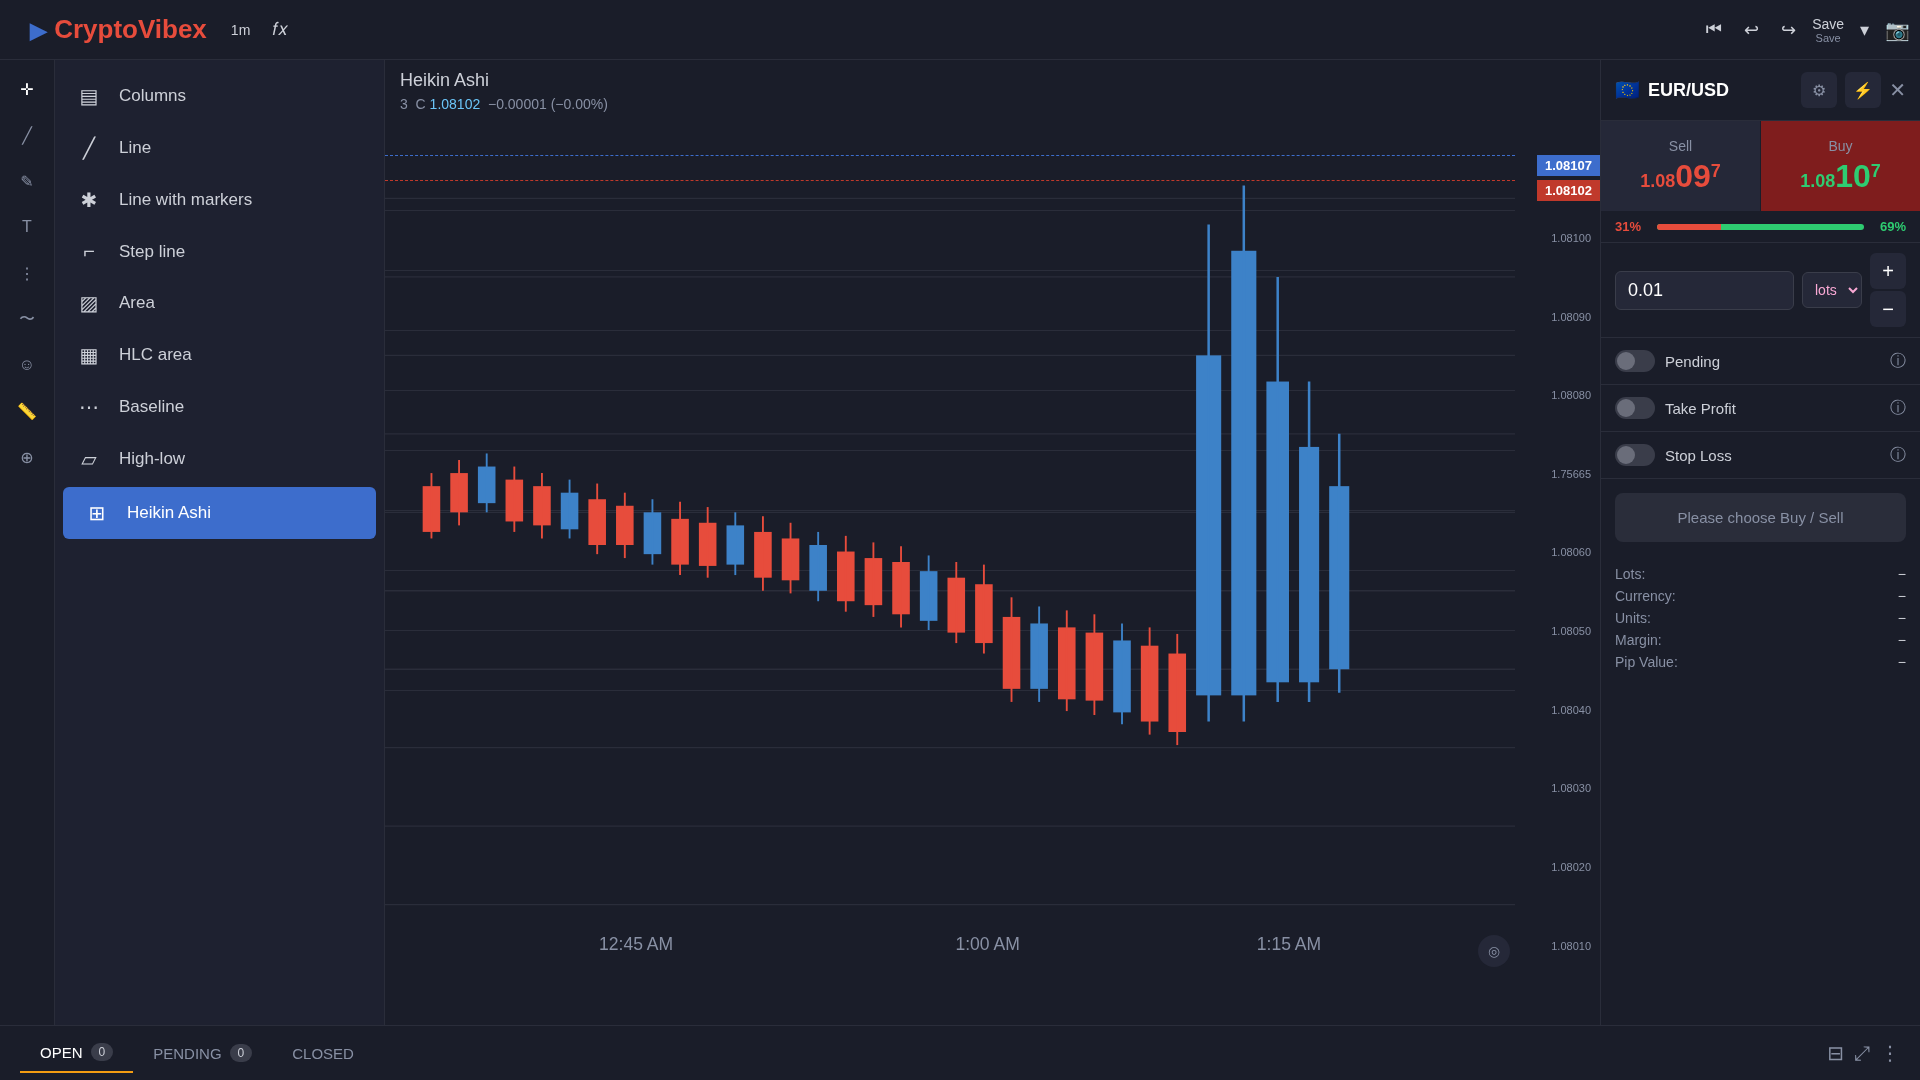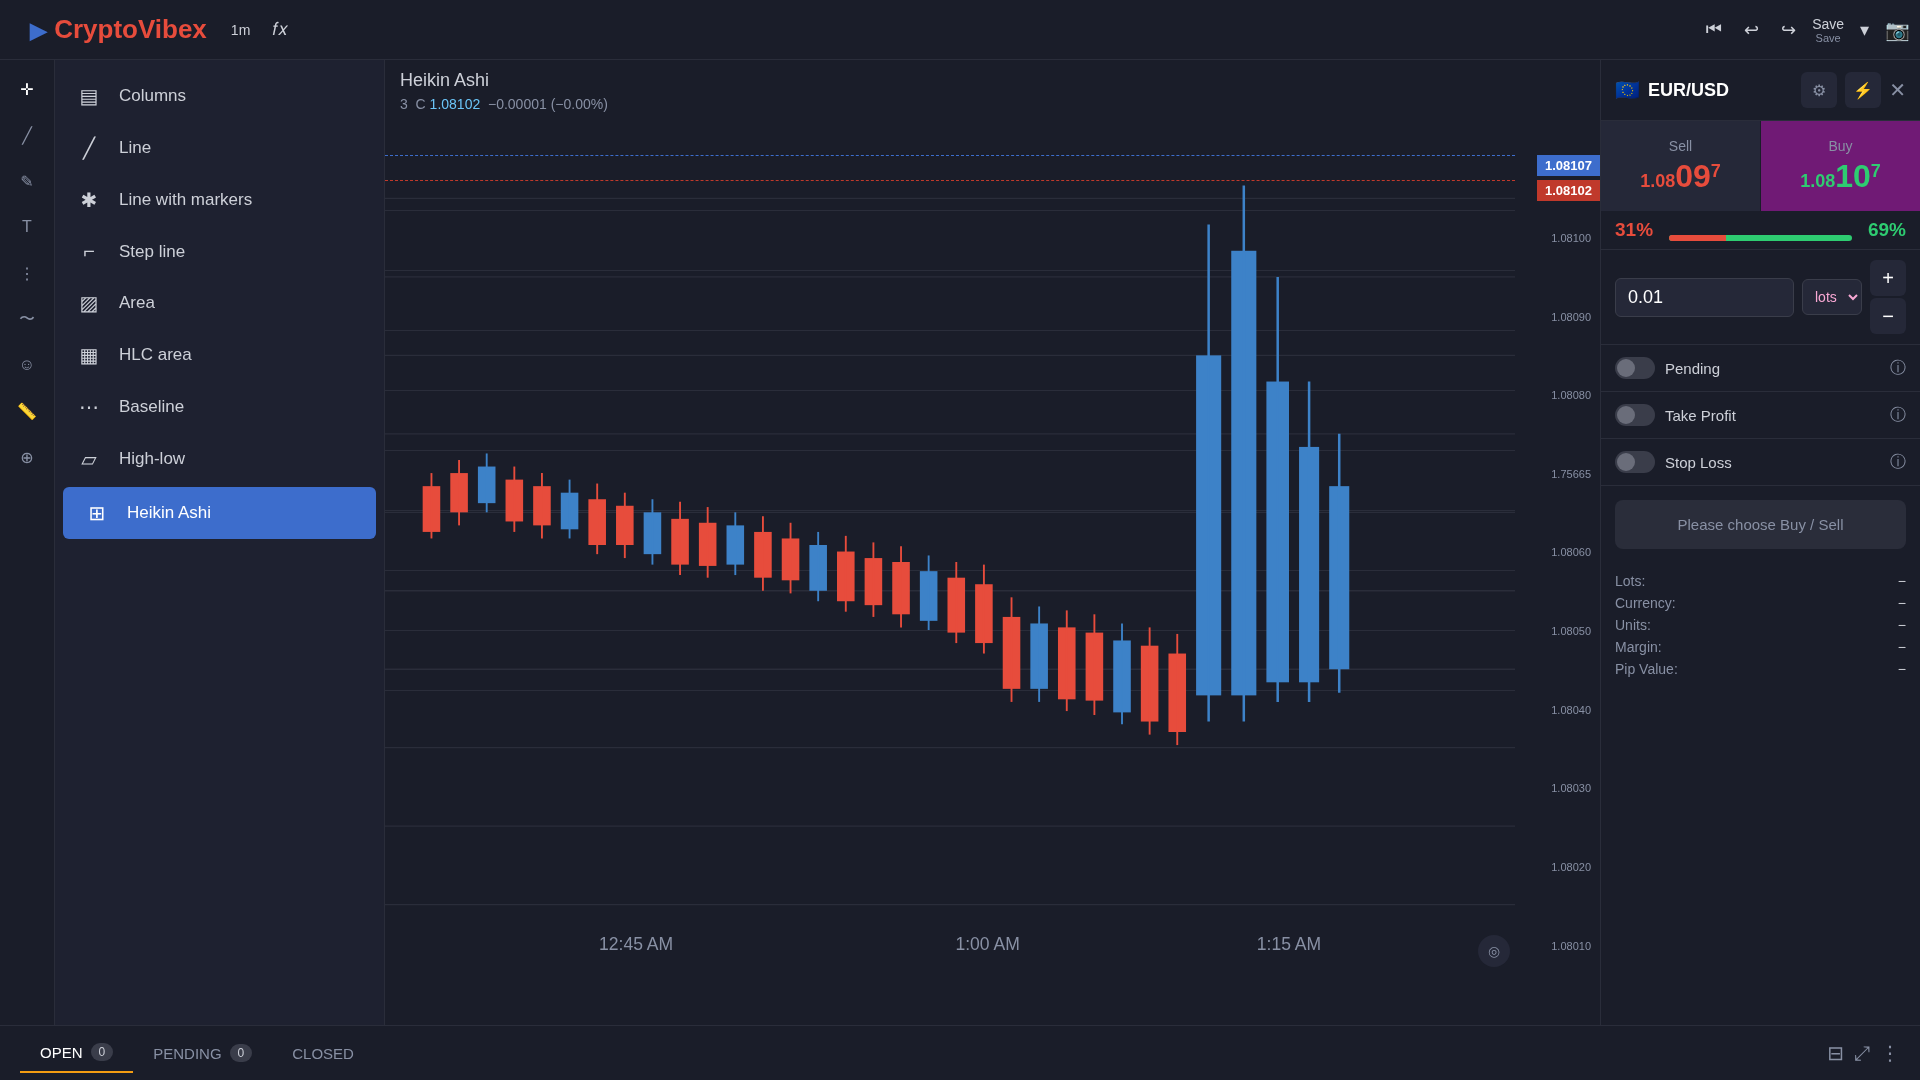--- a/index.html
+++ b/index.html
@@ -280,21 +280,21 @@
       background: #252838;
       display: flex;
       flex-direction: column;
       align-items: center;
       justify-content: center;
       border-right: 1px solid #1a1d29;
       cursor: pointer;
     }
     .buy-side {
       flex: 1;
-      background: #701a75;
+      background: #7f1d1d;
       display: flex;
       flex-direction: column;
       align-items: center;
       justify-content: center;
       cursor: pointer;
     }
     .side-label {
       font-size: 14px;
       color: #8890a4;
       margin-bottom: 4px;
@@ -308,24 +308,24 @@
       font-size: 28px;
       font-weight: bold;
       color: #2ecc71;
     }
     .price-small { font-size: 18px; }
     .price-large { font-size: 32px; margin-top: 22px; }
 
     
     .pct-bar-row {
       display: flex;
-      align-items: flex-end;
+      align-items: center;
       padding: 8px 14px;
       gap: 16px;
-      font-size: 19px;
+      font-size: 13px;
     }
     .pct-sell { color: #e74c3c; font-weight: bold; }
     .pct-bar {
       flex: 1;
       height: 6px;
       background: #2ecc71;
       border-radius: 3px;
       position: relative;
       overflow: hidden;
     }

